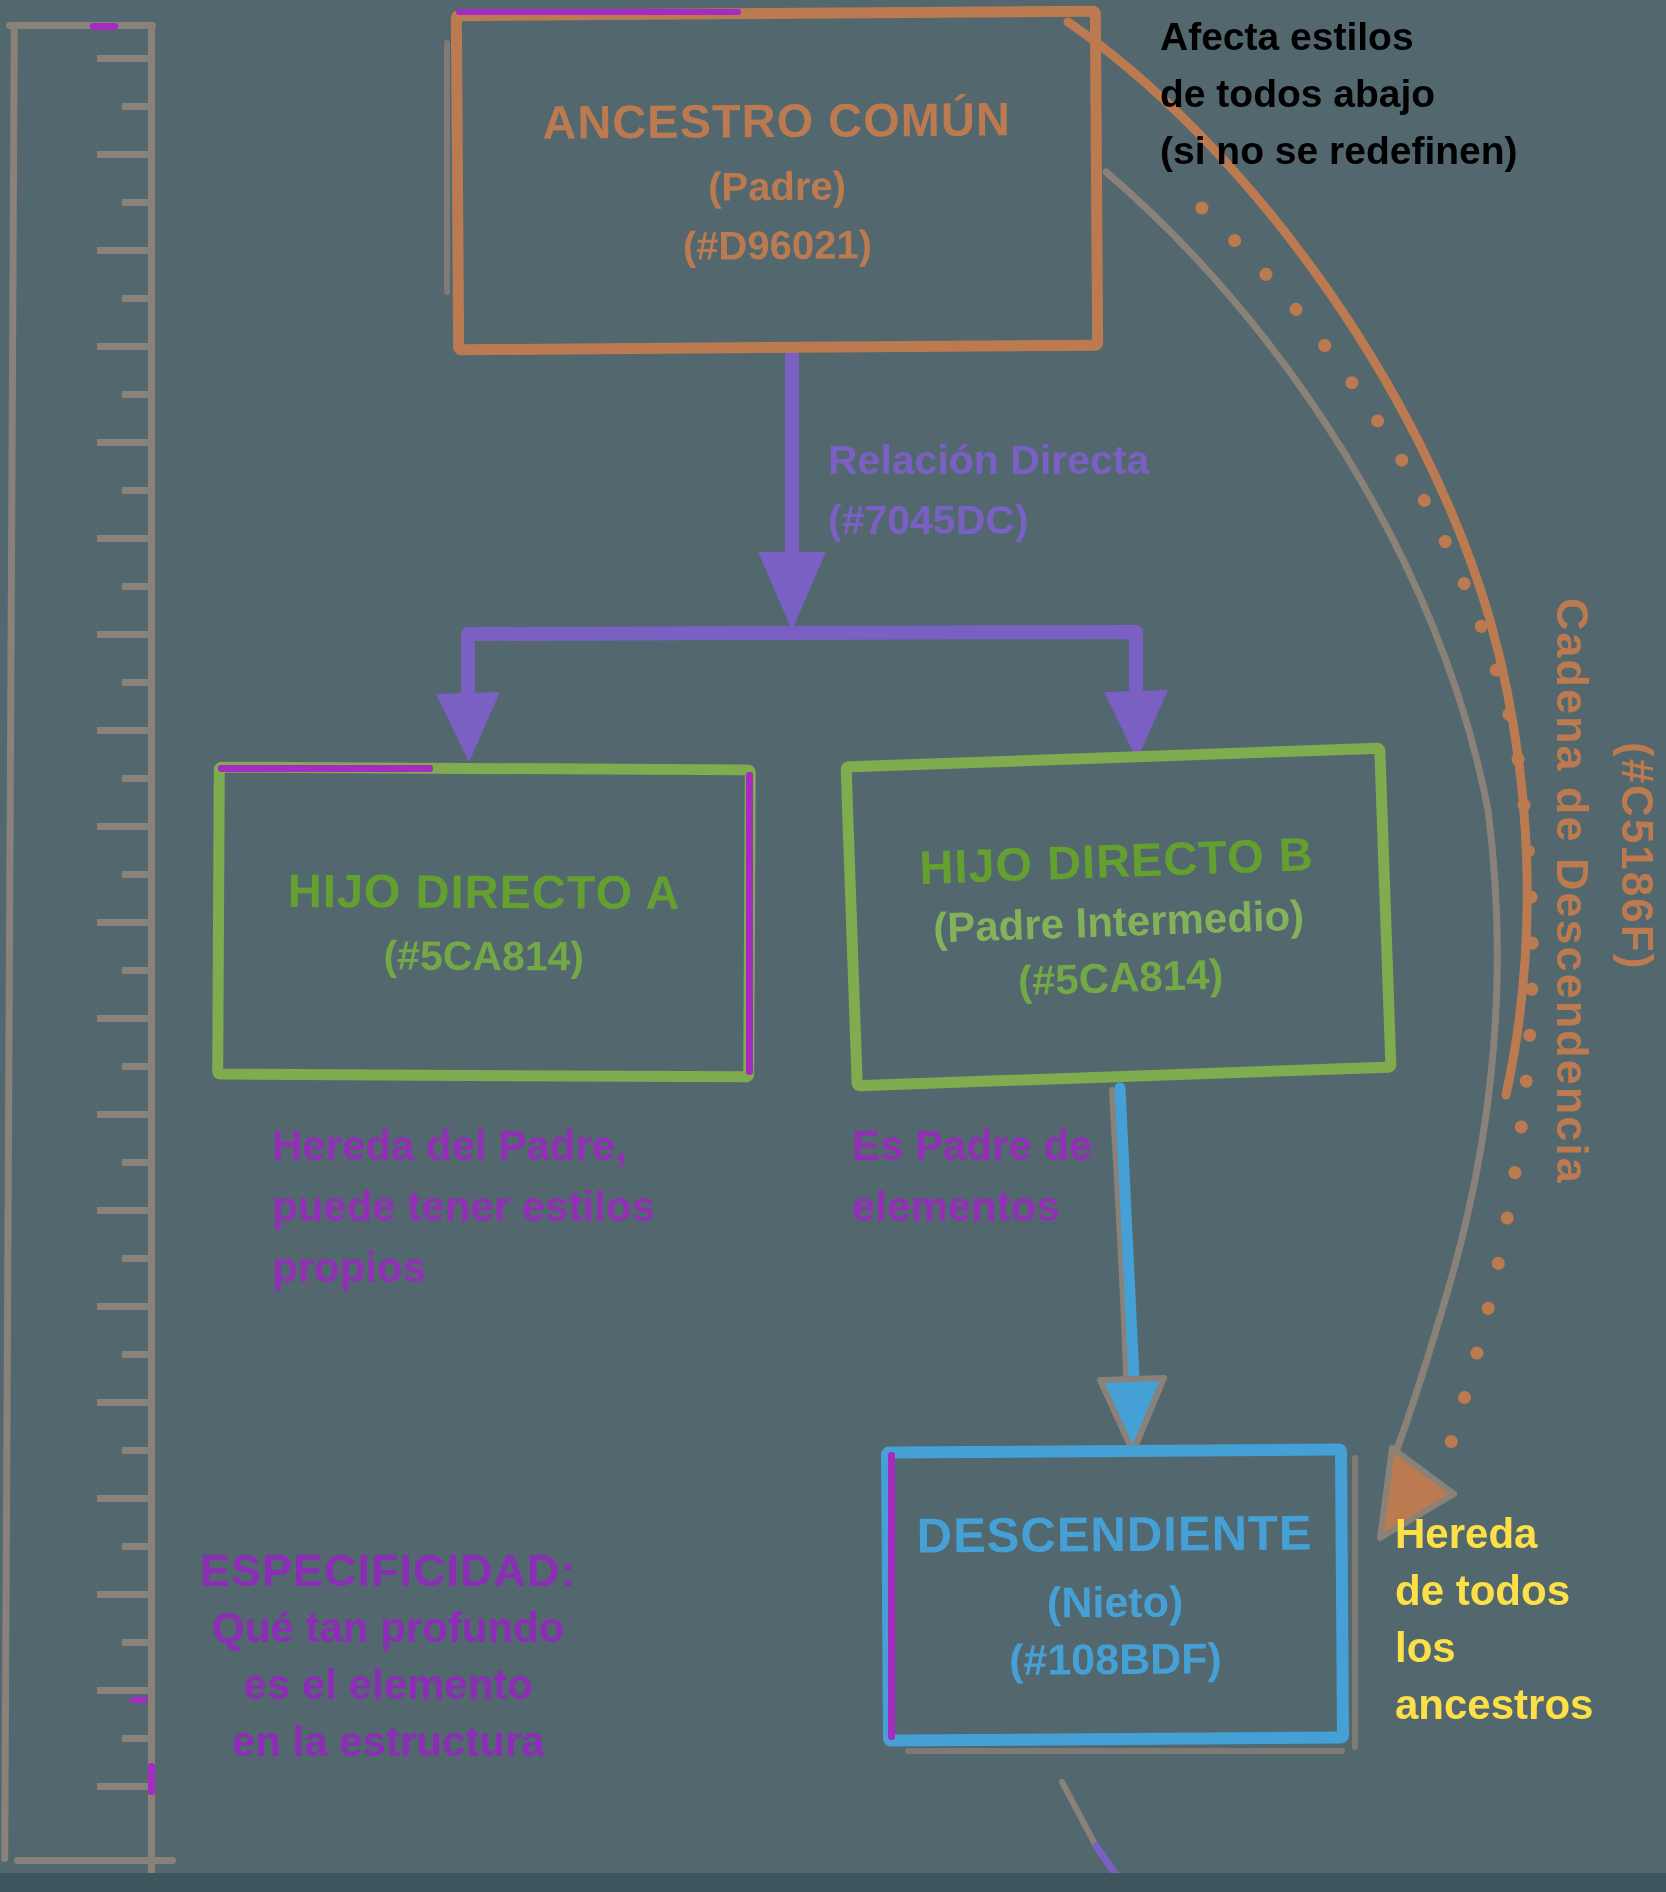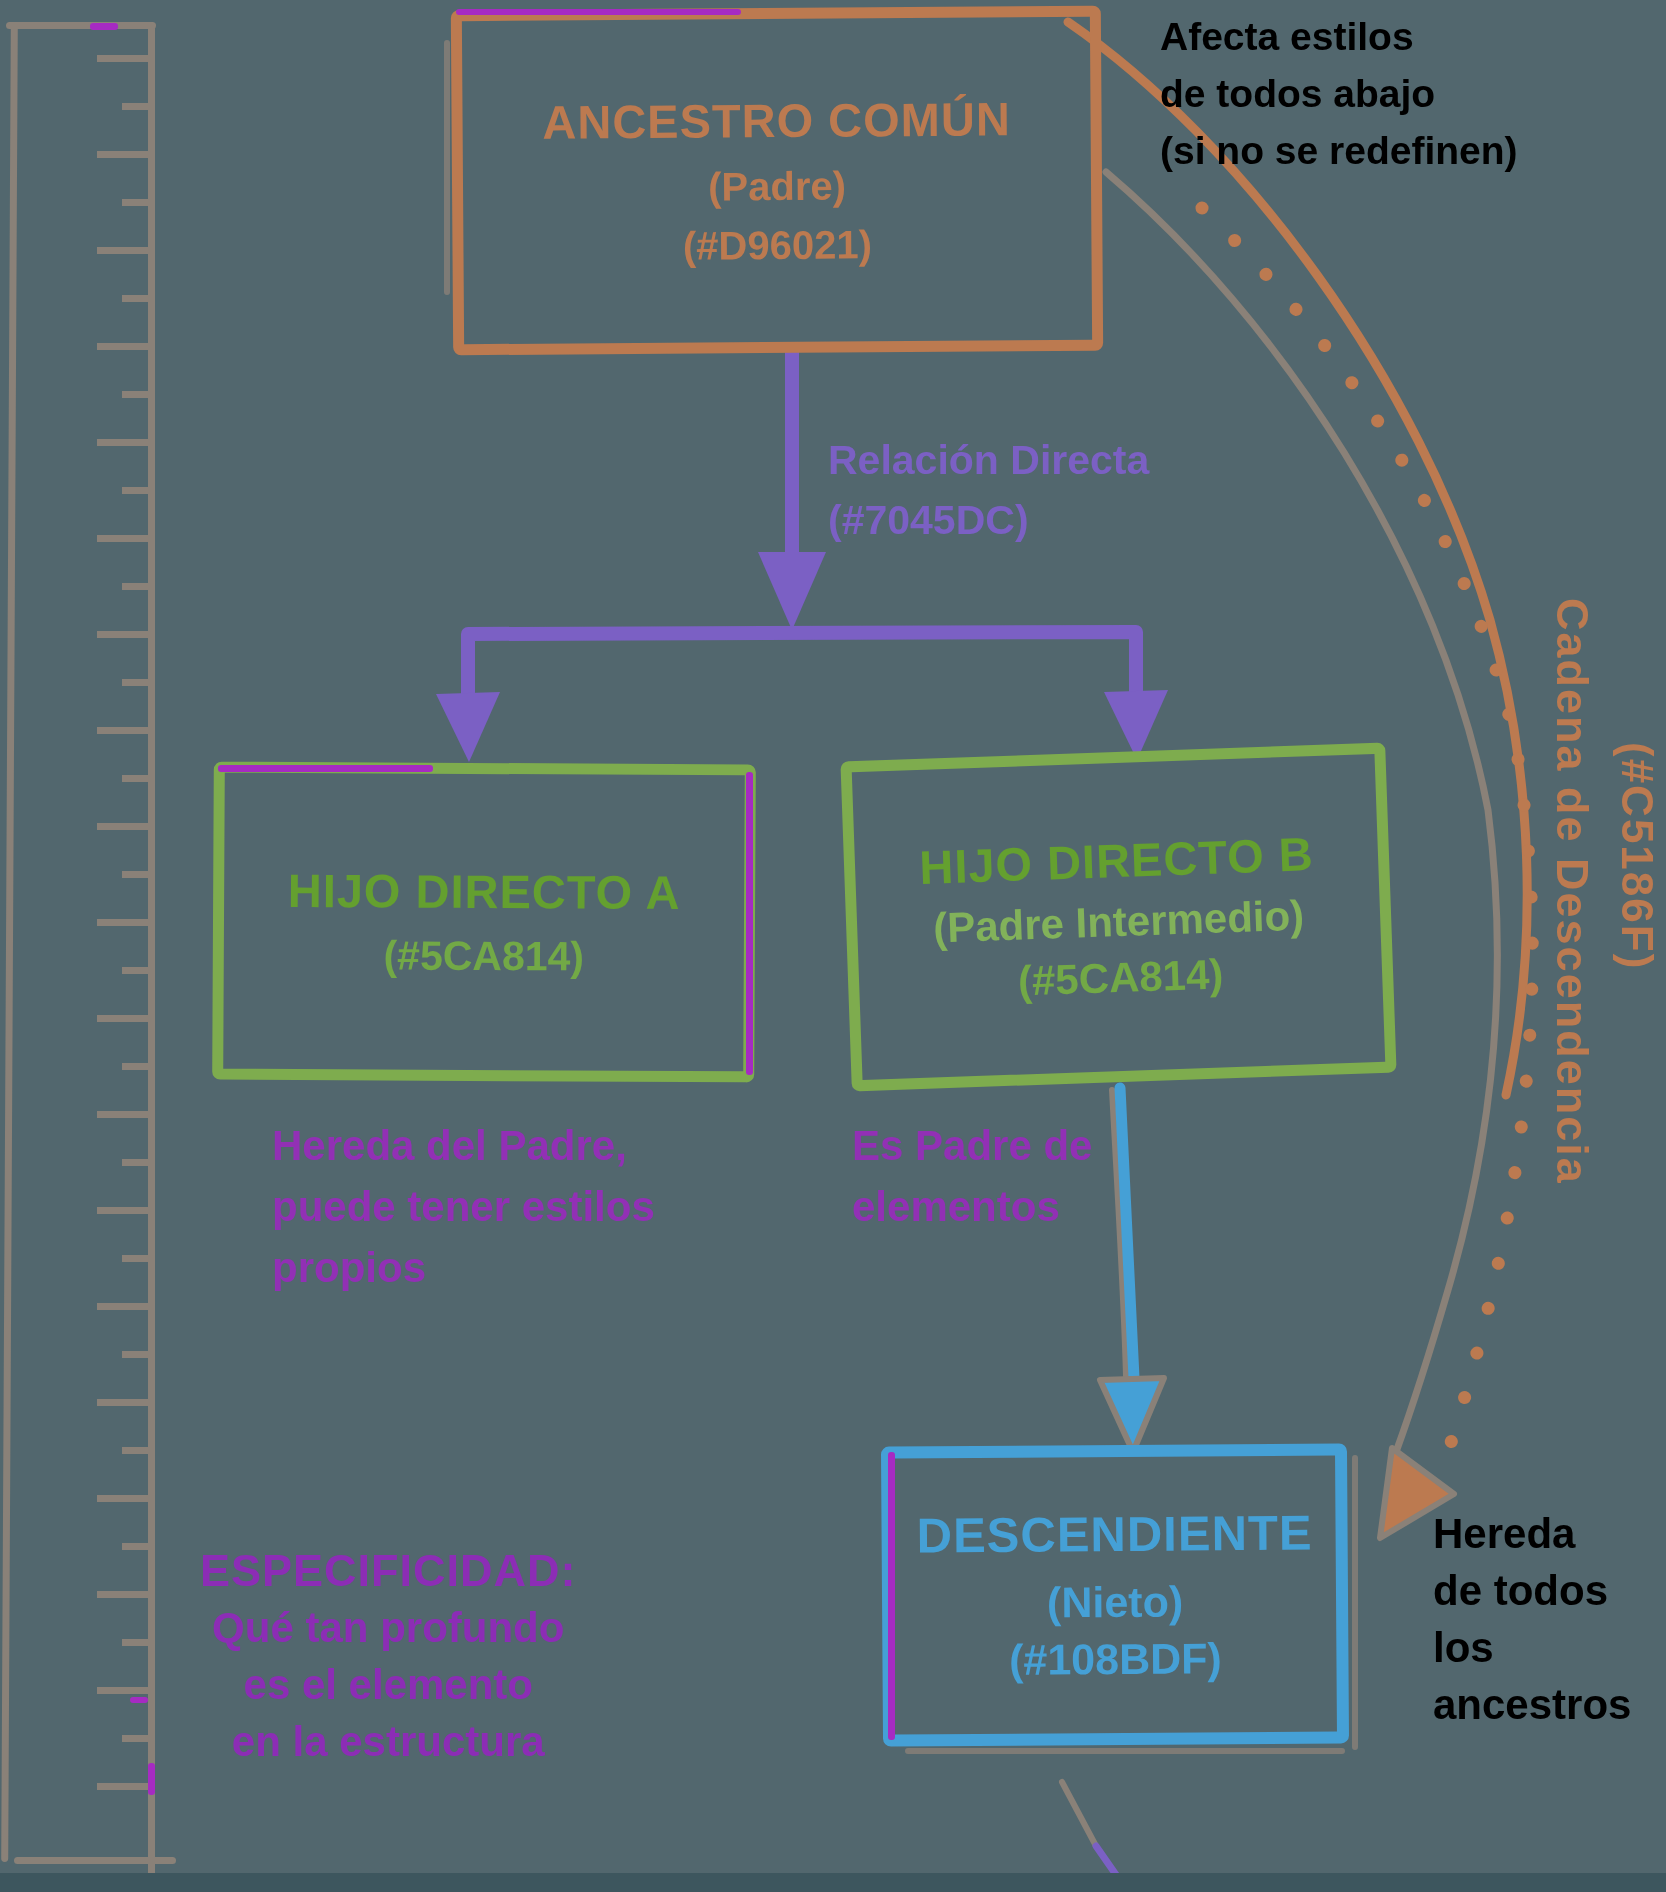--- a/index.html
+++ b/index.html
@@ -38,21 +38,21 @@
     transform:rotate(-0.4deg);color:#45A0D6;}
   .box-desc .t1{font-size:49px;letter-spacing:1px;}
   .box-desc .t2{font-size:43px;margin-top:16px;}
   .box-desc .t3{font-size:43px;margin-top:8px;}
   
   .note{position:absolute;font-size:42px;line-height:61px;color:#9230B5;}
   .note-affects{left:1160px;top:8px;font-size:39px;line-height:57px;color:#000000;}
   .note-relation{left:828px;top:430px;font-size:41px;line-height:60px;color:#7B60C4;}
   .note-spec{left:200px;top:1542px;font-size:42px;line-height:57px;color:#8C2DB5;text-align:center;}
   .note-spec .head{font-size:45px;letter-spacing:1px;}
-  .note-inherits{left:1395px;top:1505px;font-size:42px;line-height:57px;color:#000000;margin-left:38px;}
+  .note-inherits{left:1395px;top:1505px;font-size:42px;line-height:57px;color:#fde047;}
   .vtext{position:absolute;writing-mode:vertical-rl;text-orientation:mixed;
     color:#BC7A50;letter-spacing:2px;}
   .vtext-main{left:1546px;top:598px;font-size:45px;}
   .vtext-hex{left:1612px;top:742px;font-size:44px;}
   .strip{position:absolute;left:0;top:1873px;width:1666px;height:19px;background:#3D565E;}
   svg.layer{position:absolute;left:0;top:0;}
 </style>
 </head>
 <body>
 

